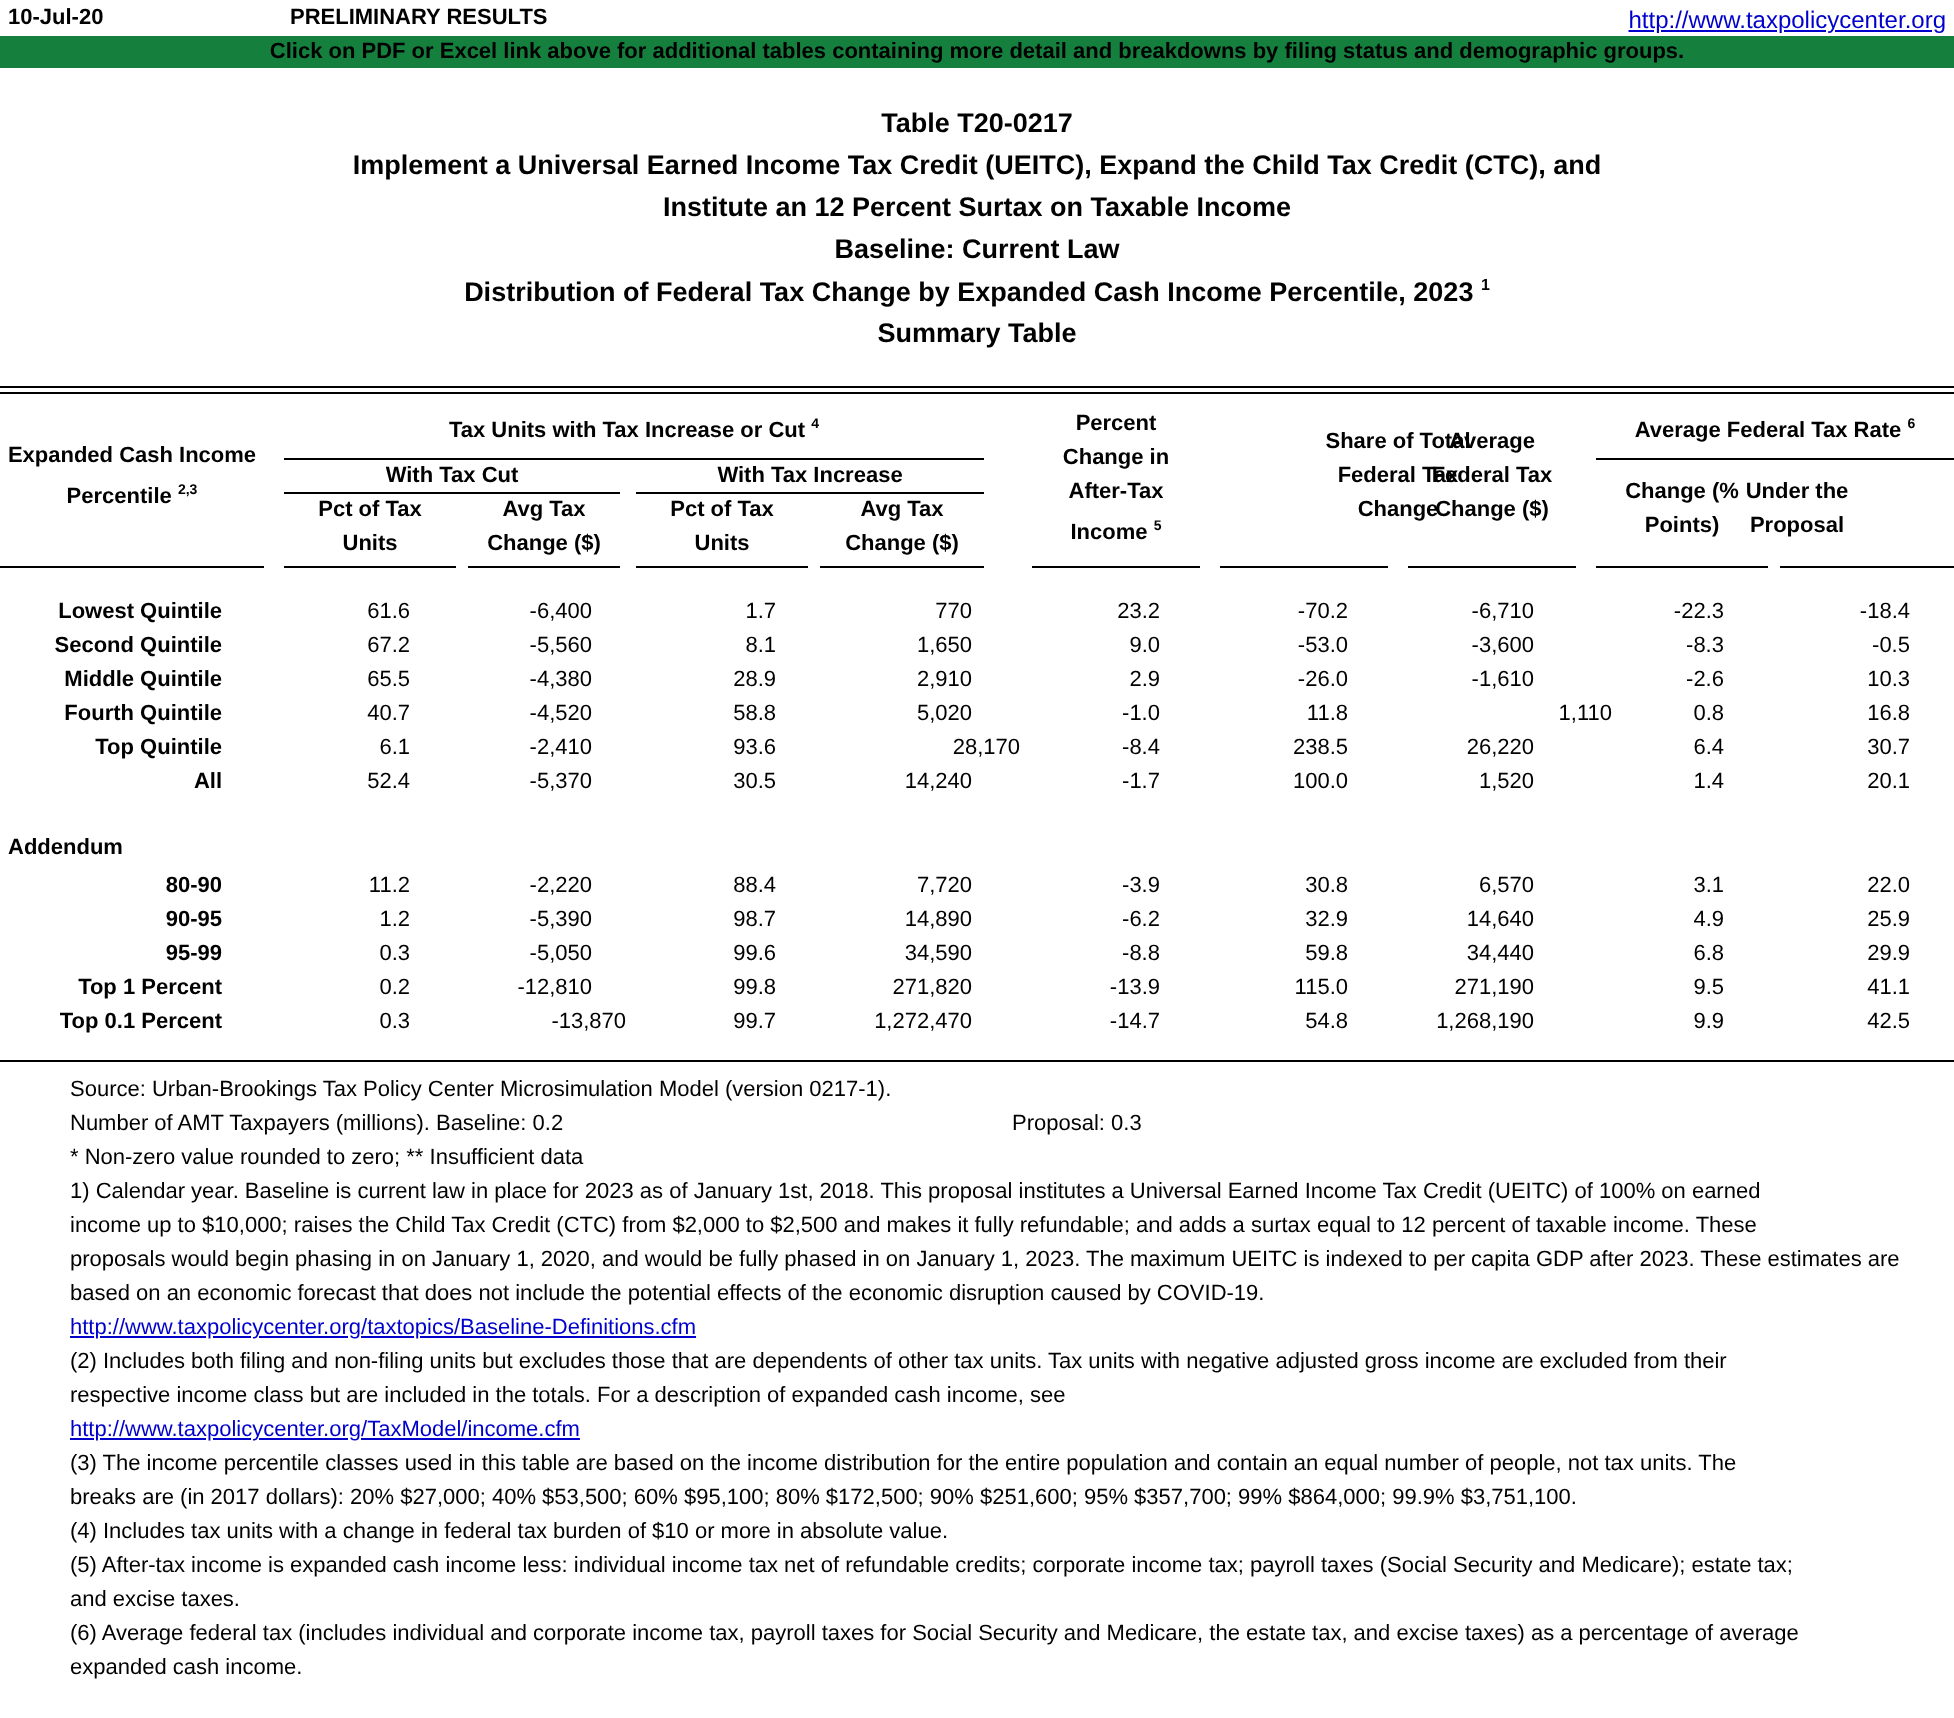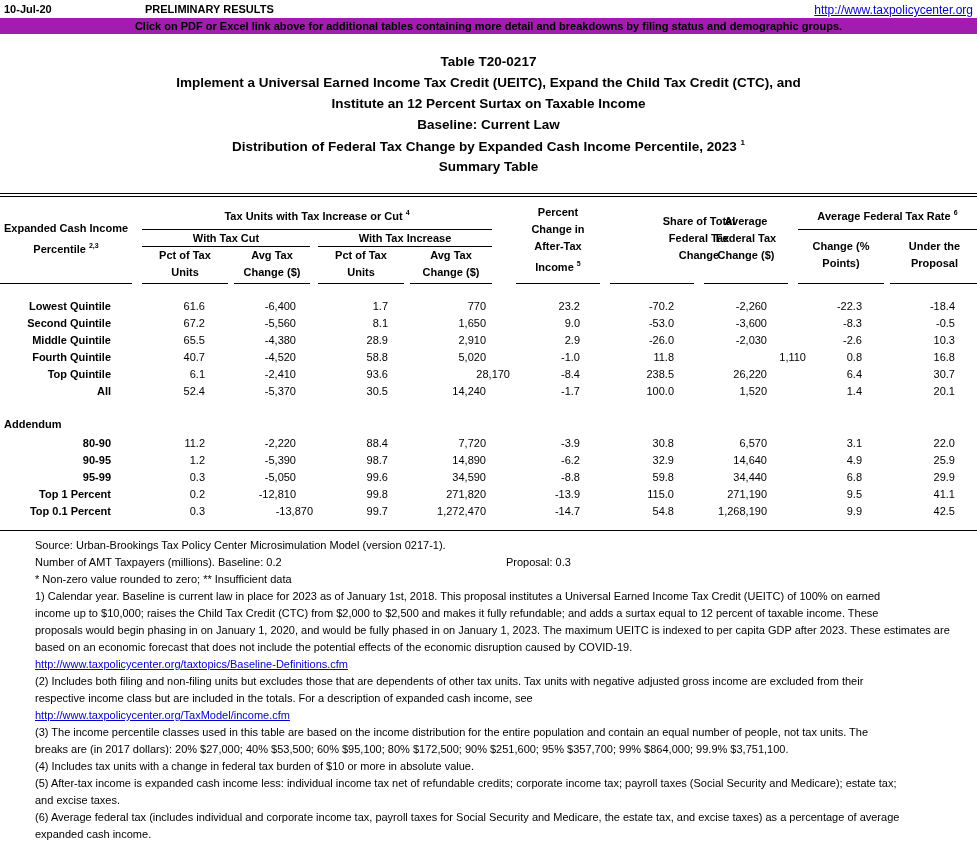--- a/index.html
+++ b/index.html
@@ -3,21 +3,21 @@
 <meta charset="utf-8">
 <style>
   html, body { margin: 0; padding: 0; background: #ffffff; }
   body { width: 977px; height: 859px; overflow: hidden; position: relative;
          font-family: "Liberation Sans", "DejaVu Sans", sans-serif; color: #000; }
   .abs { position: absolute; }
   .topline { top: 3px; font-size: 11px; font-weight: bold; }
   .topline.date { left: 4px; }
   .topline.prelim { left: 145px; }
   .topline.url { right: 4px; font-weight: normal; color: #0000cc; text-decoration: underline; font-size: 12px; }
-  .banner { left: 0; top: 18px; width: 977px; height: 16px; background: #a21caf;
+  .banner { left: 0; top: 18px; width: 977px; height: 16px; background: #15803d;
             font-size: 11px; font-weight: bold; text-align: center; line-height: 16px; }
   .title { left: 0; width: 977px; text-align: center; font-size: 13.5px; font-weight: bold; }
   .title sup { font-size: 8px; }
   .rule { position: absolute; height: 0; border-top: 1px solid #000; }
   .hd { position: absolute; font-size: 11px; font-weight: bold; text-align: center; line-height: 17px; }
   .hd sup { font-size: 7px; }
   .cell { position: absolute; font-size: 11px; text-align: right; line-height: 17px; }
   .rowlabel { position: absolute; font-size: 11px; font-weight: bold; text-align: right; line-height: 17px; width: 108px; left: 3px; }
   .section { position: absolute; font-size: 11px; font-weight: bold; left: 4px; }
   .note { position: absolute; left: 4px; font-size: 11px; line-height: 17px; white-space: nowrap; margin-left: 31px; }
@@ -85,21 +85,21 @@
   <div>Average</div>
   <div>Federal Tax</div>
   <div>Change ($)</div>
 </div>
 <div class="hd" style="left:798px;width:179px;top:204px;"><span>Average Federal Tax Rate</span> <sup>6</sup></div>
 <div class="rule" style="left:798px;width:179px;top:229px;"></div>
 <div class="hd" style="left:798px;width:86px;top:238px;">
     <div>Change (%</div>
     <div>Points)</div>
   </div>
-<div class="hd" style="left:891px;width:87px;top:238px;">
+<div class="hd" style="left:855px;width:87px;top:238px;">
     <div>Under the</div>
     <div>Proposal</div>
   </div>
 
 <div class="rule" style="left:0;width:132px;top:283px;"></div>
 <div class="rule" style="left:142px;width:86px;top:283px;"></div>
 <div class="rule" style="left:234px;width:76px;top:283px;"></div>
 <div class="rule" style="left:318px;width:86px;top:283px;"></div>
 <div class="rule" style="left:410px;width:82px;top:283px;"></div>
 <div class="rule" style="left:516px;width:84px;top:283px;"></div>
@@ -110,21 +110,21 @@
 
 <div id="main-rows">
     <div>
       <div class="rowlabel" style="top: 298px;">Lowest Quintile</div>
       <div class="cell" style="top: 298px; left: 115px; width: 90px;">61.6</div>
       <div class="cell" style="top: 298px; left: 206px; width: 90px;">-6,400</div>
       <div class="cell" style="top: 298px; left: 298px; width: 90px;">1.7</div>
       <div class="cell" style="top: 298px; left: 396px; width: 90px;">770</div>
       <div class="cell" style="top: 298px; left: 490px; width: 90px;">23.2</div>
       <div class="cell" style="top: 298px; left: 584px; width: 90px;">-70.2</div>
-      <div class="cell" style="top: 298px; left: 677px; width: 90px;">-2,260</div>
+      <div class="cell" style="top: 298px; left: 677px; width: 90px;">-6,710</div>
       <div class="cell" style="top: 298px; left: 772px; width: 90px;">-22.3</div>
       <div class="cell" style="top: 298px; left: 865px; width: 90px;">-18.4</div>
     </div>
     <div>
       <div class="rowlabel" style="top: 315px;">Second Quintile</div>
       <div class="cell" style="top: 315px; left: 115px; width: 90px;">67.2</div>
       <div class="cell" style="top: 315px; left: 206px; width: 90px;">-5,560</div>
       <div class="cell" style="top: 315px; left: 298px; width: 90px;">8.1</div>
       <div class="cell" style="top: 315px; left: 396px; width: 90px;">1,650</div>
       <div class="cell" style="top: 315px; left: 490px; width: 90px;">9.0</div>
@@ -134,21 +134,21 @@
       <div class="cell" style="top: 315px; left: 865px; width: 90px;">-0.5</div>
     </div>
     <div>
       <div class="rowlabel" style="top: 332px;">Middle Quintile</div>
       <div class="cell" style="top: 332px; left: 115px; width: 90px;">65.5</div>
       <div class="cell" style="top: 332px; left: 206px; width: 90px;">-4,380</div>
       <div class="cell" style="top: 332px; left: 298px; width: 90px;">28.9</div>
       <div class="cell" style="top: 332px; left: 396px; width: 90px;">2,910</div>
       <div class="cell" style="top: 332px; left: 490px; width: 90px;">2.9</div>
       <div class="cell" style="top: 332px; left: 584px; width: 90px;">-26.0</div>
-      <div class="cell" style="top: 332px; left: 677px; width: 90px;">-2,030</div>
+      <div class="cell" style="top: 332px; left: 677px; width: 90px;">-1,610</div>
       <div class="cell" style="top: 332px; left: 772px; width: 90px;">-2.6</div>
       <div class="cell" style="top: 332px; left: 865px; width: 90px;">10.3</div>
     </div>
     <div>
       <div class="rowlabel" style="top: 349px;">Fourth Quintile</div>
       <div class="cell" style="top: 349px; left: 115px; width: 90px;">40.7</div>
       <div class="cell" style="top: 349px; left: 206px; width: 90px;">-4,520</div>
       <div class="cell" style="top: 349px; left: 298px; width: 90px;">58.8</div>
       <div class="cell" style="top: 349px; left: 396px; width: 90px;">5,020</div>
       <div class="cell" style="top: 349px; left: 490px; width: 90px;">-1.0</div>

